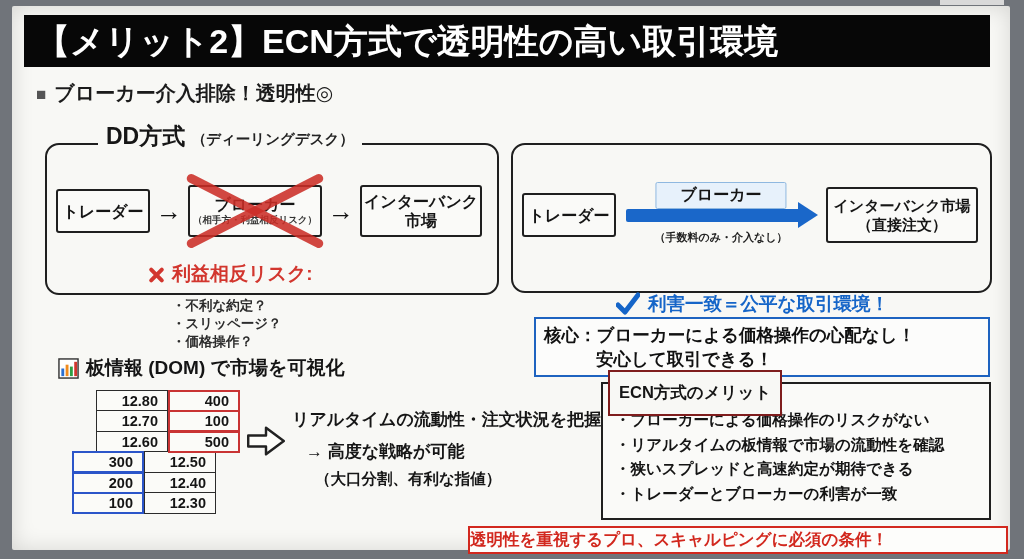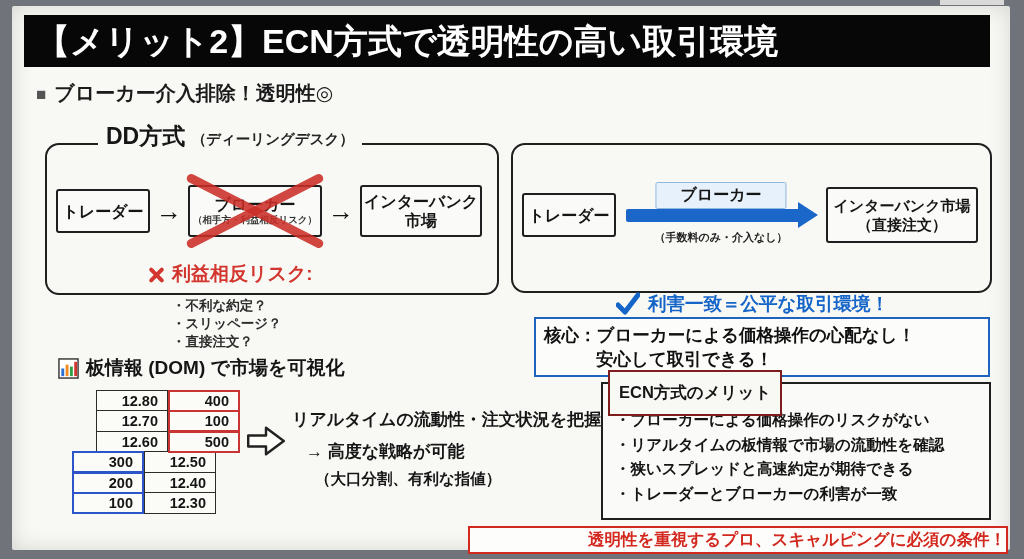--- a/index.html
+++ b/index.html
@@ -103,21 +103,21 @@
   
   .merits-box{position:absolute;left:601px;top:382px;width:390px;height:138px;box-sizing:border-box;
               border:2px solid #1f1f1f;padding:24px 8px 6px 12px;background:rgba(255,255,255,.3);}
   .merit-item{font-size:15.5px;font-weight:600;line-height:24.5px;color:#141414;white-space:nowrap;overflow:hidden;}
   .merits-title{position:absolute;left:608px;top:370px;border:2px solid #7f1d1d;background:#f8f8f5;
                 padding:10px 9px;font-size:16.5px;font-weight:bold;z-index:3;white-space:nowrap;}
 
   
   .footer-note{position:absolute;left:468px;top:526px;width:540px;height:28px;box-sizing:border-box;
                border:2.5px solid #d2281e;background:#fdfdfb;color:#d2281e;font-size:16.5px;
-               font-weight:bold;text-align:right;line-height:23px;z-index:5;white-space:nowrap;overflow:hidden;}
+               font-weight:bold;text-align:left;line-height:23px;z-index:5;white-space:nowrap;overflow:hidden;}
 </style>
 </head>
 <body>
 
 <div class="stage">
   <div class="whiteboard"></div>
   <div class="frame-sticker"></div>
 
   <div class="title-banner">【メリット2】ECN方式で透明性の高い取引環境</div>
 
@@ -152,21 +152,21 @@
   <div class="dd-risk">
     <span class="x-small">
         <i class="r1"></i>
         <i class="r2"></i>
       </span>
     <span>利益相反リスク:</span>
   </div>
   <div class="dd-risk-items">
     <div>・不利な約定？</div>
     <div>・スリッページ？</div>
-    <div>・直接注文？</div>
+    <div>・価格操作？</div>
   </div>
 
   <div class="sec-frame ecn-frame"></div>
 
   <div class="flow ecn-flow">
     <div class="node trader">
       <span class="n-main">トレーダー</span>
     </div>
     <div class="ecn-zone">
       <div class="broker-tag">

